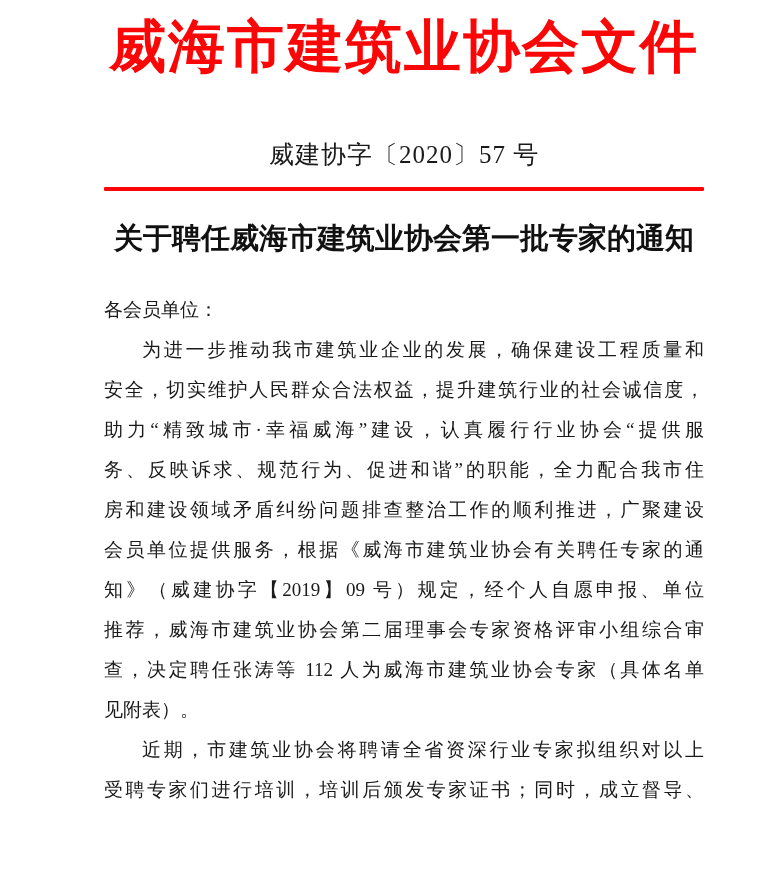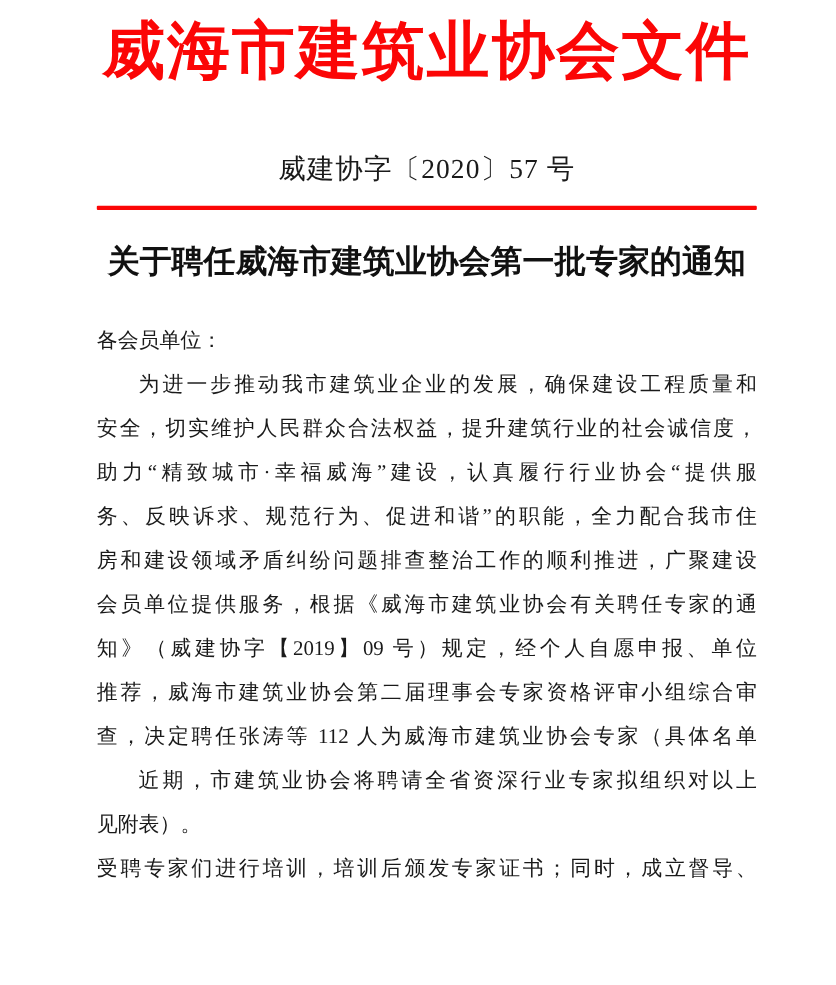--- a/index.html
+++ b/index.html
@@ -10,21 +10,21 @@
   .page {
     position: relative;
     width: 760px;
     height: 895px;
     background: #ffffff;
     overflow: hidden;
     font-family: "Liberation Serif", "DejaVu Serif", serif;
   }
   .content {
     position: absolute;
-    left: 88px;
+    left: 104px;
     top: 0;
     width: 600px;
   }
   .doc-title {
     margin-top: 16px;
     text-align: center;
     font-size: 57px;
     line-height: 62px;
     font-weight: bold;
     letter-spacing: 2px;
@@ -93,19 +93,19 @@
       <div class="ln">各会员单位：</div>
       <div class="ln ind just">为进一步推动我市建筑业企业的发展，确保建设工程质量和</div>
       <div class="ln just">安全，切实维护人民群众合法权益，提升建筑行业的社会诚信度，</div>
       <div class="ln just">助力“精致城市·幸福威海”建设，认真履行行业协会“提供服</div>
       <div class="ln just">务、反映诉求、规范行为、促进和谐”的职能，全力配合我市住</div>
       <div class="ln just">房和建设领域矛盾纠纷问题排查整治工作的顺利推进，广聚建设</div>
       <div class="ln just">会员单位提供服务，根据《威海市建筑业协会有关聘任专家的通</div>
       <div class="ln just">知》（威建协字【2019】09 号）规定，经个人自愿申报、单位</div>
       <div class="ln just">推荐，威海市建筑业协会第二届理事会专家资格评审小组综合审</div>
       <div class="ln just">查，决定聘任张涛等 112 人为威海市建筑业协会专家（具体名单</div>
+      <div class="ln">见附表）。</div>
       <div class="ln ind just">近期，市建筑业协会将聘请全省资深行业专家拟组织对以上</div>
-      <div class="ln">见附表）。</div>
       <div class="ln just">受聘专家们进行培训，培训后颁发专家证书；同时，成立督导、</div>
     </div>
 
   </div>
 </div>
 
 </body></html>

